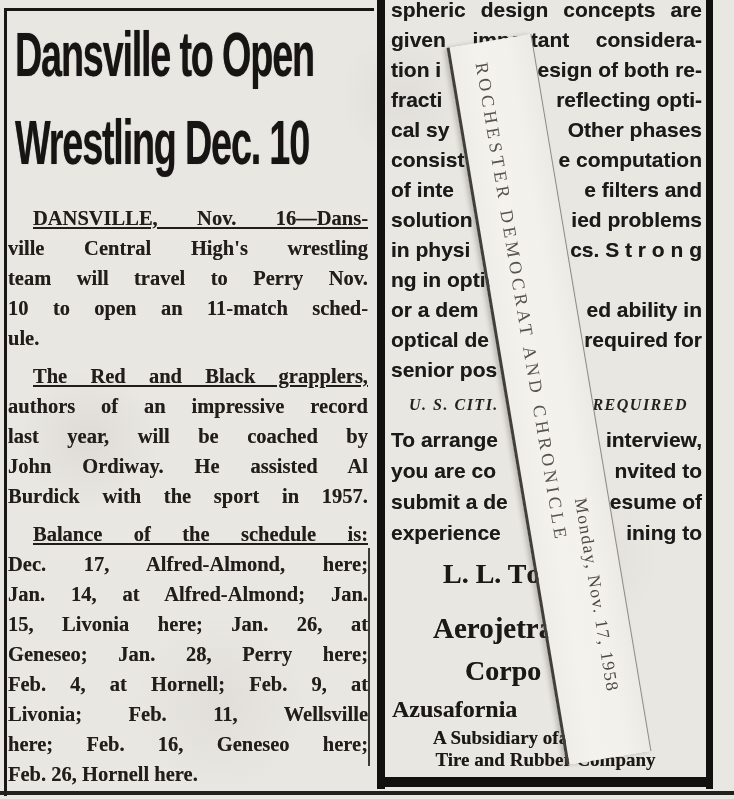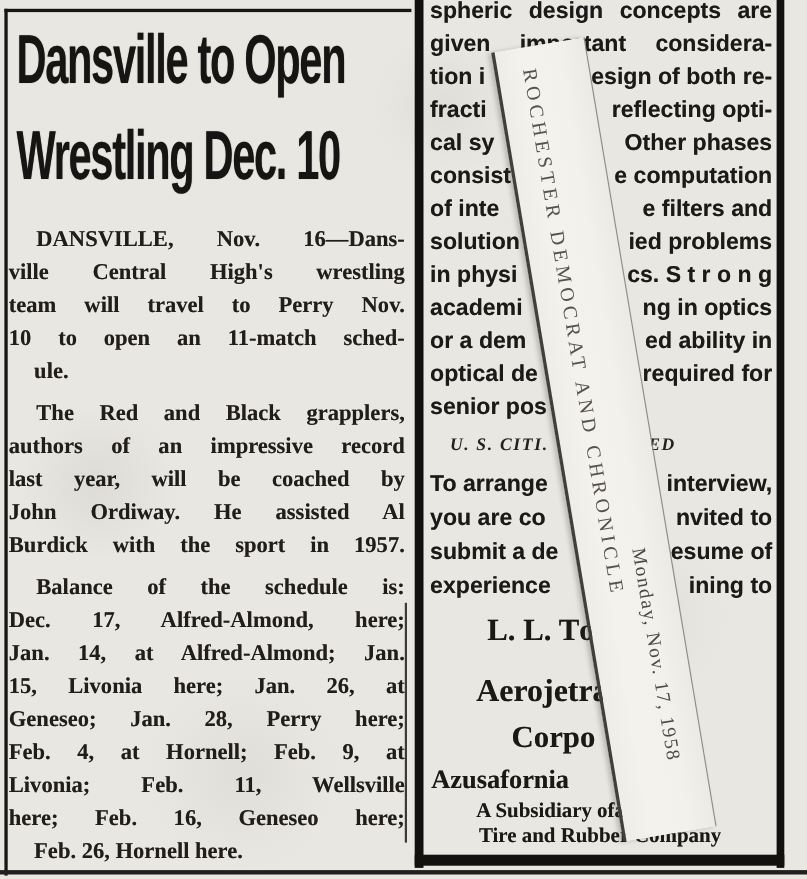--- a/index.html
+++ b/index.html
@@ -35,32 +35,32 @@
   .headline.l1{top:18px;}
   .headline.l2{top:106px;}
   .article-body{
     position:absolute;left:8px;top:203px;width:360px;
     font-size:20.5px;line-height:30px;font-weight:700;color:#201d1a;
     text-shadow:0 0 0.6px rgba(30,26,22,.5);
   }
   .article-body p{margin:0 0 0 0;padding:0;}
   .article-body p + p{margin-top:8px;}
   .jline{text-align:justify;text-align-last:justify;}
-  .jlast{text-align:right;text-align-last:left;padding-left:23px;}
-  .indent{text-indent:25px;}
+  .jlast{text-align:right;text-align-last:left;}
+  .indent{text-indent:25px;text-decoration:underline;}
 
   
   .ad-col{font-family:"Liberation Sans", sans-serif;color:#161514;}
   .ad-body{position:absolute;left:391px;top:-5px;width:311px;}
   .ad-line{display:flex;justify-content:space-between;height:30px;line-height:30px;
     font-family:"Liberation Sans", sans-serif;font-weight:700;font-size:21px;color:#1b1a18;
     text-shadow:0 0 0.5px rgba(20,20,20,.5);}
   .ad-line .frag{white-space:nowrap;}
   .ad-line.full{display:block;text-align:justify;text-align-last:justify;}
-  .cit-line{position:absolute;left:391px;top:396px;width:311px;display:flex;justify-content:flex-start;
+  .cit-line{position:absolute;left:391px;top:396px;width:311px;display:flex;justify-content:space-between;
     font-family:"Liberation Serif", serif;font-style:italic;font-weight:700;font-size:16px;
     letter-spacing:1.5px;color:#24221f;padding:0 14px 0 18px;gap:20px;}
   .invite{position:absolute;left:391px;top:424px;width:311px;}
   .invite .ad-line{height:31px;line-height:31px;}
   .co-line{position:absolute;left:385px;width:321px;display:flex;justify-content:flex-start;
     font-family:"Liberation Serif", serif;font-weight:700;color:#1b1916;
     text-shadow:0 0 0.6px rgba(25,22,18,.5);}
   .co-llt{top:558px;font-size:28px;padding-left:58px;padding-right:46px;}
   .co-aerojet{top:612px;font-size:29px;padding-left:48px;padding-right:36px;}
   .co-corpo{top:655px;font-size:28px;padding-left:80px;}
@@ -148,21 +148,20 @@
         </div>
       <div class="ad-line">
           <span class="frag">solution</span>
           <span class="frag">ied problems</span>
         </div>
       <div class="ad-line">
           <span class="frag">in physi</span>
           <span class="frag">cs. S t r o n g</span>
         </div>
       <div class="ad-line">
-          <span class="frag">academi</span>
           <span class="frag">ng in optics</span>
         </div>
       <div class="ad-line">
           <span class="frag">or a dem</span>
           <span class="frag">ed ability in</span>
         </div>
       <div class="ad-line">
           <span class="frag">optical de</span>
           <span class="frag">required for</span>
         </div>

